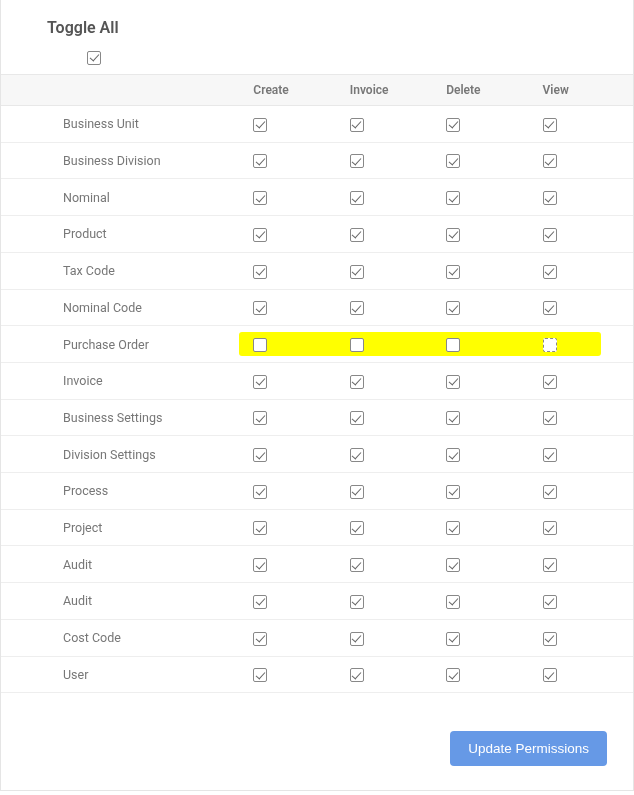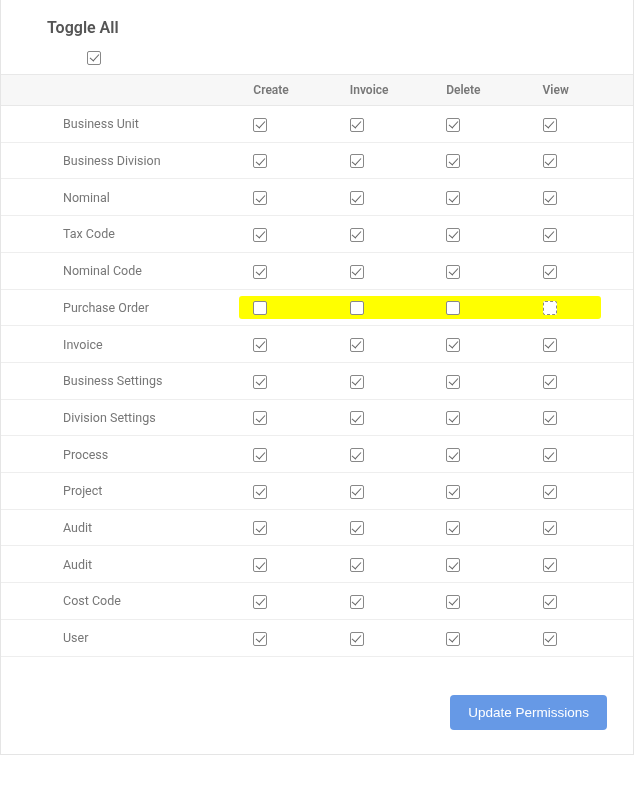--- a/index.html
+++ b/index.html
@@ -158,20 +158,27 @@
           <td class="perm-cell"><span class="checkbox checked"></span></td>
         </tr>
         <tr>
           <td class="name-cell">Nominal</td>
           <td class="perm-cell"><span class="checkbox checked"></span></td>
           <td class="perm-cell"><span class="checkbox checked"></span></td>
           <td class="perm-cell"><span class="checkbox checked"></span></td>
           <td class="perm-cell"><span class="checkbox checked"></span></td>
         </tr>
         <tr>
+          <td class="name-cell">Product</td>
+          <td class="perm-cell"><span class="checkbox checked"></span></td>
+          <td class="perm-cell"><span class="checkbox checked"></span></td>
+          <td class="perm-cell"><span class="checkbox checked"></span></td>
+          <td class="perm-cell"><span class="checkbox checked"></span></td>
+        </tr>
+        <tr>
           <td class="name-cell">Tax Code</td>
           <td class="perm-cell"><span class="checkbox checked"></span></td>
           <td class="perm-cell"><span class="checkbox checked"></span></td>
           <td class="perm-cell"><span class="checkbox checked"></span></td>
           <td class="perm-cell"><span class="checkbox checked"></span></td>
         </tr>
         <tr>
           <td class="name-cell">Nominal Code</td>
           <td class="perm-cell"><span class="checkbox checked"></span></td>
           <td class="perm-cell"><span class="checkbox checked"></span></td>

